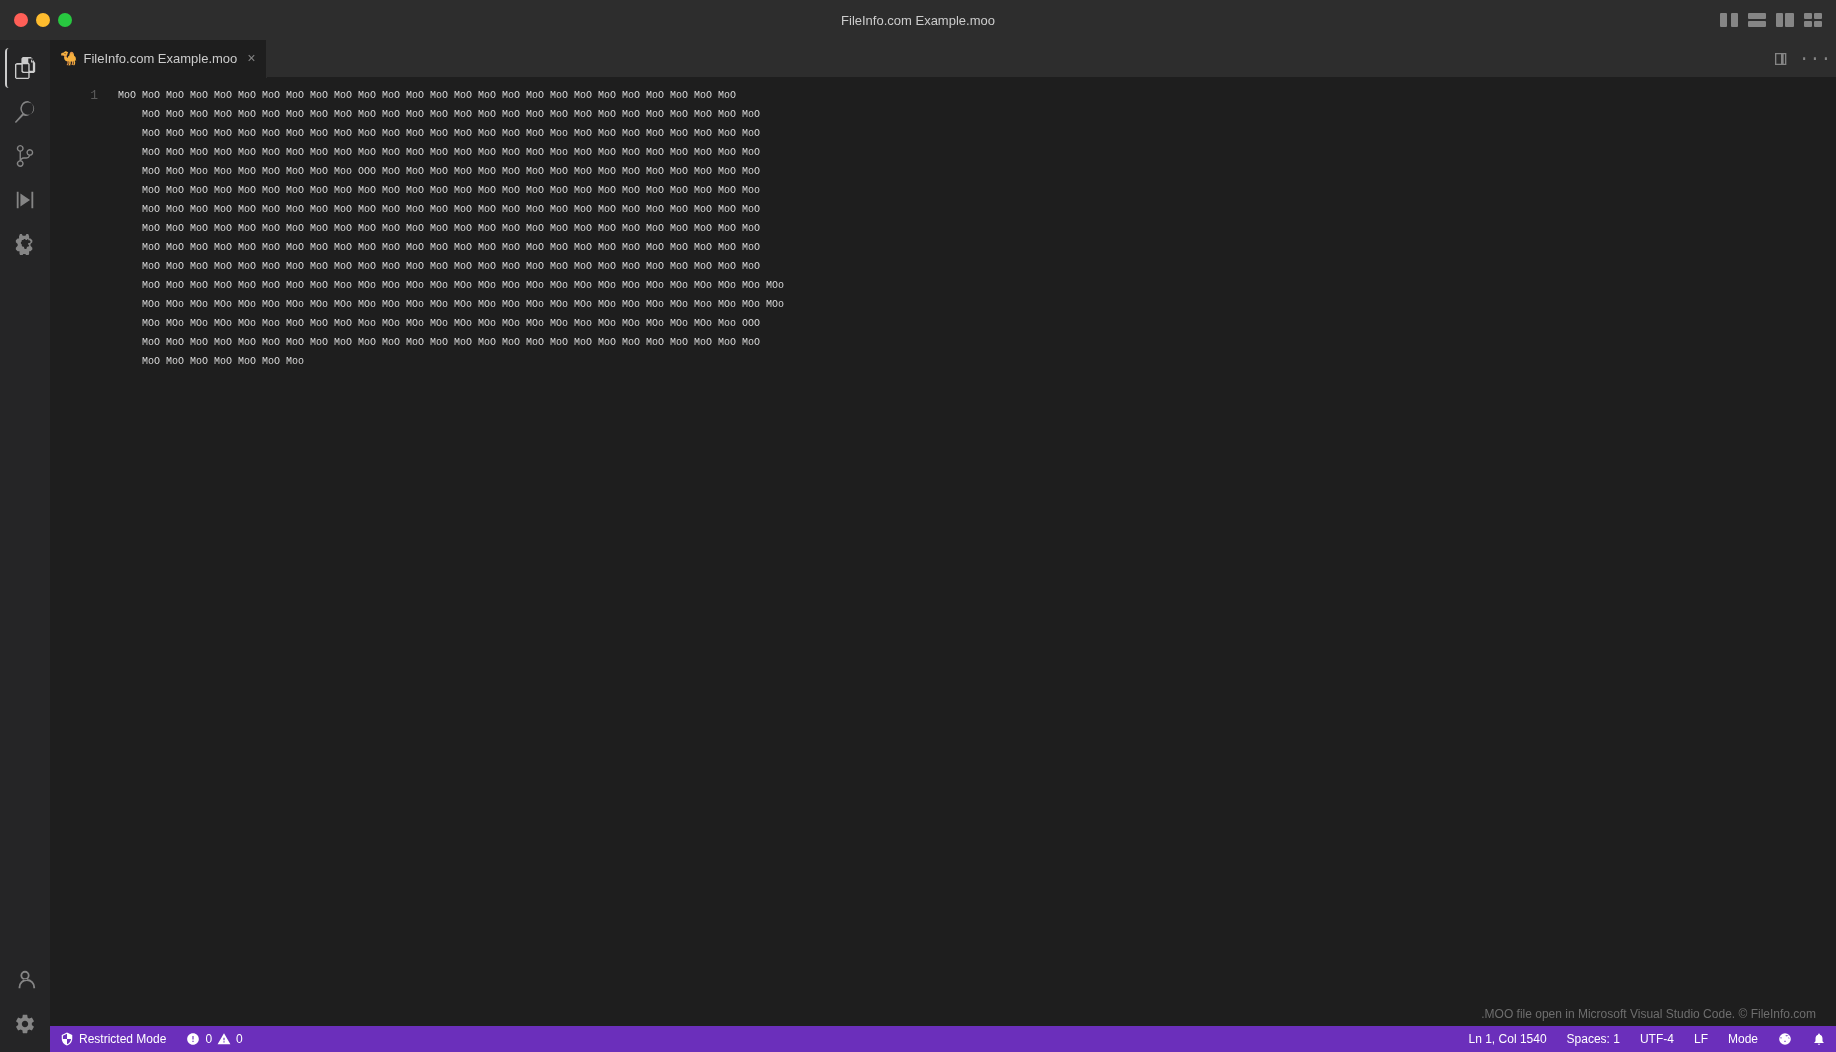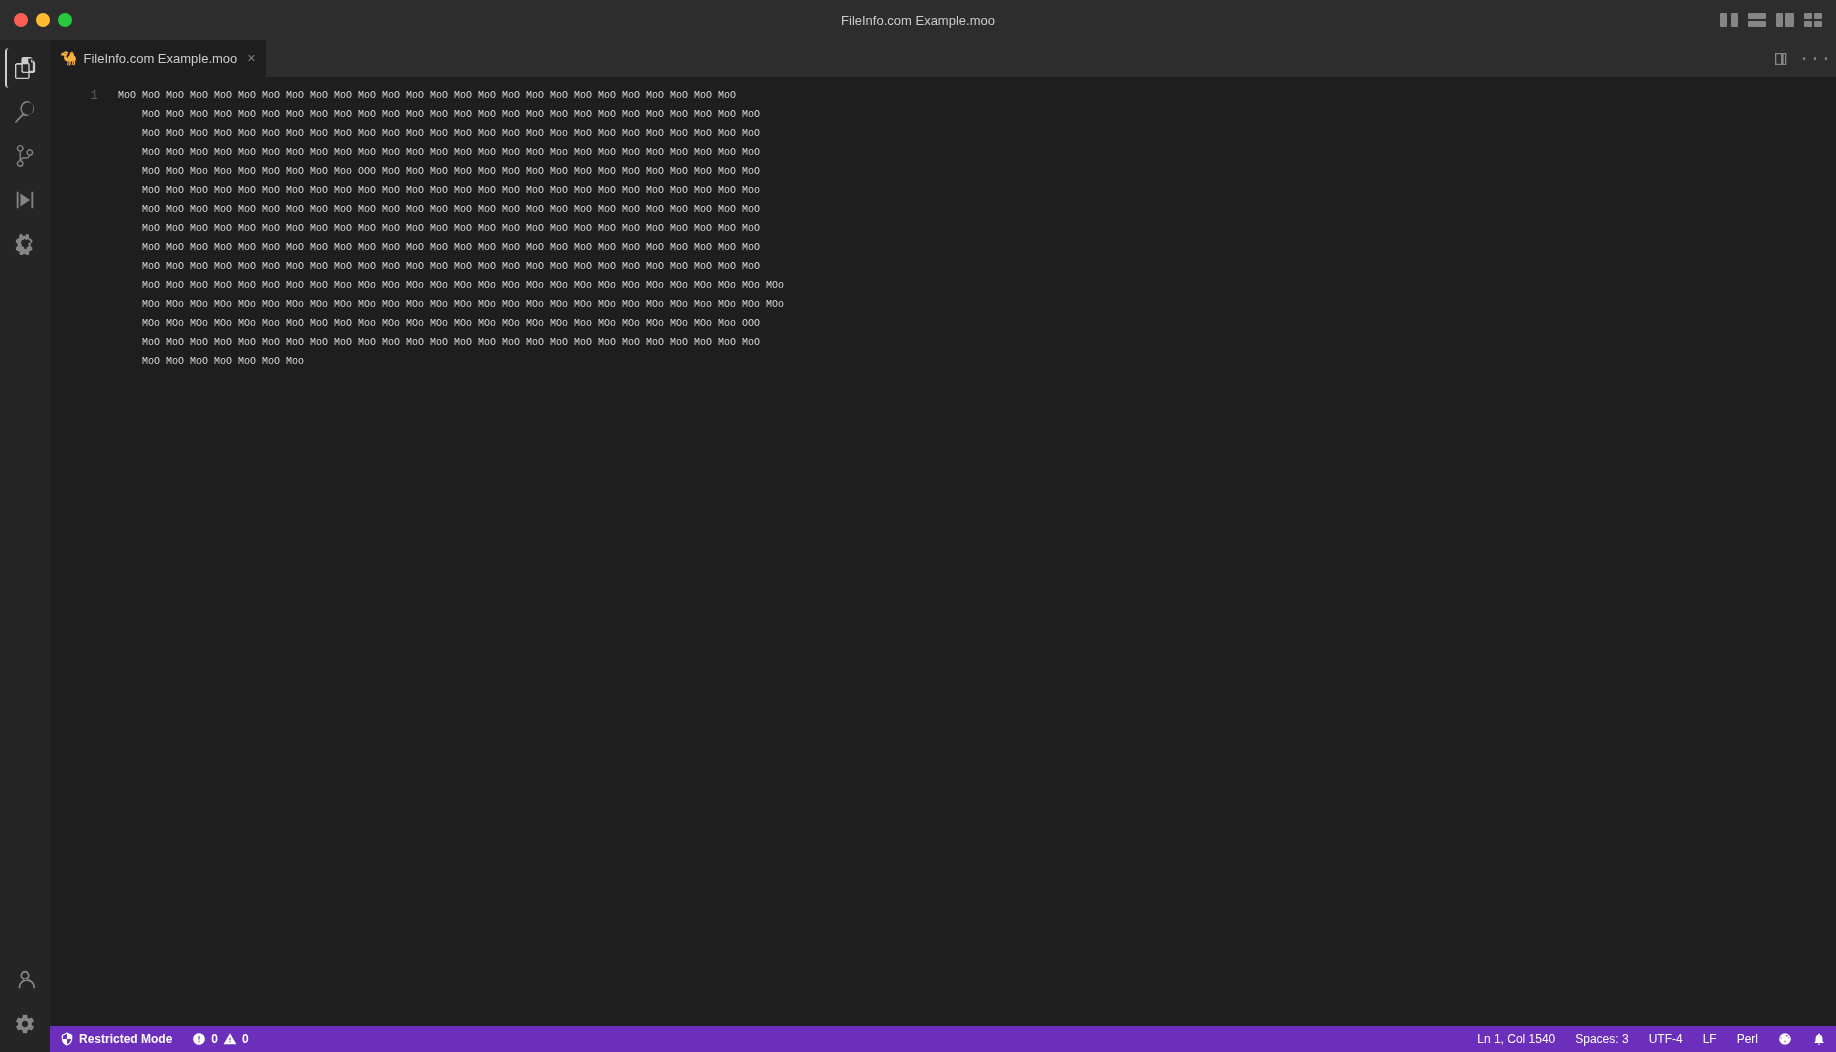--- a/index.html
+++ b/index.html
@@ -184,21 +184,20 @@
       display: flex;
       align-items: center;
       flex-shrink: 0;
       font-family: -apple-system, BlinkMacSystemFont, 'Segoe UI', sans-serif;
       font-size: 12px;
     }
     .status-left {
       display: flex;
       align-items: flex-end;
       height: 100%;
-      font-weight: bold;
     }
     .status-item {
       padding: 0 10px;
       height: 100%;
       display: flex;
       align-items: center;
       gap: 5px;
       color: #ffffff;
       cursor: pointer;
       white-space: nowrap;
@@ -337,20 +336,23 @@
     MoO MoO MoO MoO MoO MoO MoO MoO MoO MoO MoO MoO MoO MoO MoO MoO MoO MoO MoO MoO MoO MoO MoO MoO MoO MoO
     MoO MoO MoO MoO MoO MoO MoO MoO MoO MoO MoO MoO MoO MoO MoO MoO MoO MoO MoO MoO MoO MoO MoO MoO MoO MoO
     MoO MoO MoO MoO MoO MoO MoO MoO MoO MoO MoO MoO MoO MoO MoO MoO MoO MoO MoO MoO MoO MoO MoO MoO MoO MoO
     MoO MoO MoO MoO MoO MoO MoO MoO Moo MOo MOo MOo MOo MOo MOo MOo MOo MOo MOo MOo MOo MOo MOo MOo MOo MOo MOo
     MOo MOo MOo MOo MOo MOo MOo MOo MOo MOo MOo MOo MOo MOo MOo MOo MOo MOo MOo MOo MOo MOo MOo Moo MOo MOo MOo
     MOo MOo MOo MOo MOo Moo MoO MoO MoO Moo MOo MOo MOo MOo MOo MOo MOo MOo Moo MOo MOo MOo MOo MOo Moo OOO
     MoO MoO MoO MoO MoO MoO MoO MoO MoO MoO MoO MoO MoO MoO MoO MoO MoO MoO MoO MoO MoO MoO MoO MoO MoO MoO
     MoO MoO MoO MoO MoO MoO Moo</div>
     </div>
 
+    <div class="info-bar">
+      <span class="info-text">.MOO file open in Microsoft Visual Studio Code. © FileInfo.com</span>
+    </div>
 
     <div class="status-bar">
       <div class="status-left">
         <div class="status-item">
           <svg width="14" height="14" viewBox="0 0 24 24" fill="white">
             <path d="M12 1L3 5v6c0 5.55 3.84 10.74 9 12 5.16-1.26 9-6.45 9-12V5l-9-4zm0 10.99h7c-.53 4.12-3.28 7.79-7 8.94V12H5V6.3l7-3.11v8.8z"></path>
           </svg>
           <span>Restricted Mode</span>
         </div>
         <div class="status-item">
@@ -362,30 +364,30 @@
             <path d="M1 21h22L12 2 1 21zm12-3h-2v-2h2v2zm0-4h-2v-4h2v4z"></path>
           </svg>
           <span>0</span>
         </div>
       </div>
       <div class="status-right">
         <div class="status-item">
           <span>Ln 1, Col 1540</span>
         </div>
         <div class="status-item">
-          <span>Spaces: 3</span>
+          <span>Spaces: 1</span>
         </div>
         <div class="status-item">
           <span>UTF-4</span>
         </div>
         <div class="status-item">
           <span>LF</span>
         </div>
         <div class="status-item">
-          <span>Perl</span>
+          <span>Mode</span>
         </div>
         <div class="status-item">
           <svg width="14" height="14" viewBox="0 0 24 24" fill="white">
             <path d="M12 2a10 10 0 1 0 0 20A10 10 0 0 0 12 2zm-1 14.93V15h2v1.93A8.01 8.01 0 0 1 4.07 9H6v2H4.07c.46 2.6 2.24 4.7 4.63 5.63zm5.56-9.56A8.01 8.01 0 0 1 19.93 11H18v-2h1.93A8.04 8.04 0 0 1 17 5.07l1.41 1.41-1.41 1.41L15.59 6.5 14.17 7.92 12.76 6.5 14.17 5.09 15.59 6.5l1.41-1.41.56.28z"></path>
           </svg>
         </div>
         <div class="status-item">
           <svg width="14" height="14" viewBox="0 0 24 24" fill="white">
             <path d="M12 22c1.1 0 2-.9 2-2h-4c0 1.1.9 2 2 2zm6-6v-5c0-3.07-1.64-5.64-4.5-6.32V4c0-.83-.67-1.5-1.5-1.5s-1.5.67-1.5 1.5v.68C7.63 5.36 6 7.92 6 11v5l-2 2v1h16v-1l-2-2z"></path>
           </svg>

